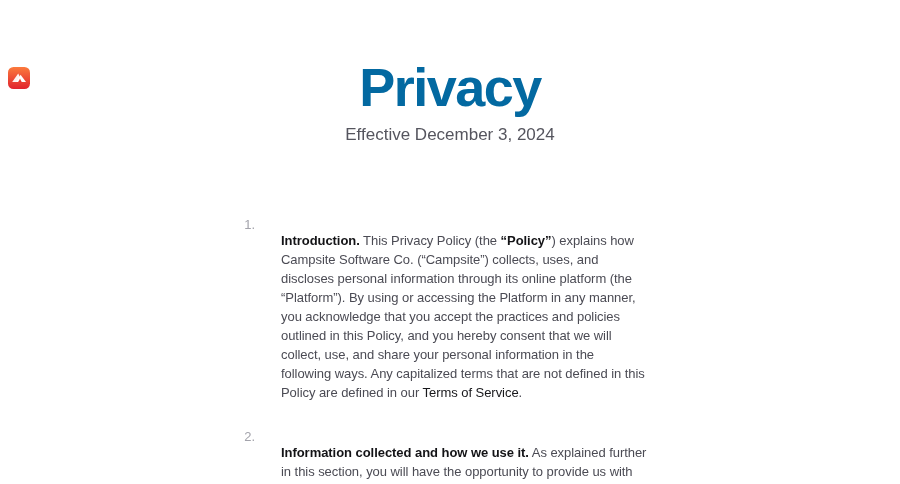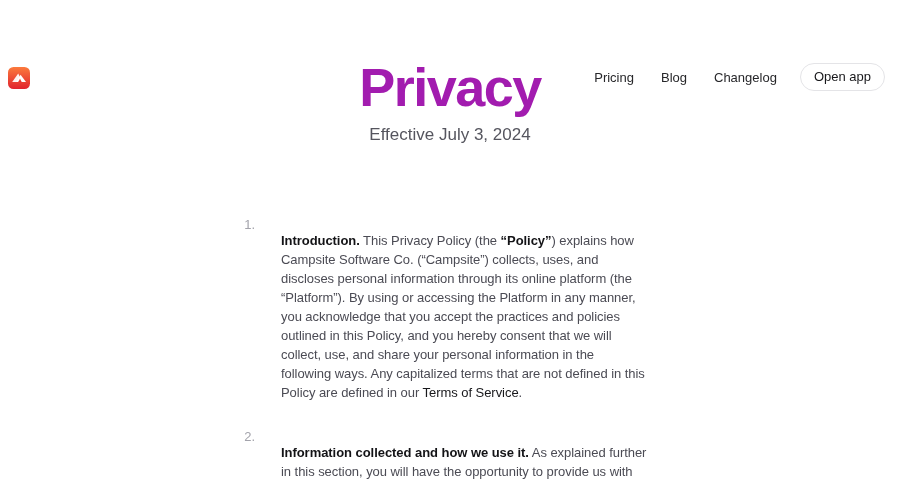--- a/index.html
+++ b/index.html
@@ -33,21 +33,21 @@
     margin-left: -4px;
     background: #fff;
   }
 
   
   .title {
     margin: 58px 0 0;
     text-align: center;
     font-size: 54px; font-weight: 700;
     letter-spacing: -1.5px;
-    color: #a21caf;
+    color: #0369a1;
     line-height: 1.1;
   }
   .subtitle {
     margin: 8px 0 0;
     text-align: center;
     font-size: 17px; font-weight: 400;
     color: #55555e;
   }
 
   
@@ -89,30 +89,24 @@
             <stop id="logo-stop-top" offset="0" stop-color="#fb7a3c"></stop>
             <stop id="logo-stop-bottom" offset="1" stop-color="#e1232e"></stop>
           </linearGradient>
         </defs>
         <rect width="22" height="22" rx="5.5" fill="url(#logoGrad)"></rect>
         <path id="logo-tent-a" d="M4.2,15 L10.2,6.6 L14.6,15 Z" fill="#ffffff" opacity="0.93"></path>
         <path id="logo-tent-b" d="M8.4,15 L12.6,7.8 L18,15 Z" fill="#ffffff"></path>
         <path d="M10.2,15 L12,11.6 L13.7,15 Z" fill="url(#logoGrad)"></path>
       </svg>
     </a>
-    <nav class="nav">
-      <a class="nav-link">Pricing</a>
-      <a class="nav-link">Blog</a>
-      <a class="nav-link">Changelog</a>
-      <a class="open-app-btn">Open app</a>
-    </nav>
   </div>
 
   <h1 class="title">Privacy</h1>
-  <p class="subtitle">Effective July 3, 2024</p>
+  <p class="subtitle">Effective December 3, 2024</p>
 
   <ol class="policy-list">
       <li class="policy-item">
         <span class="item-number">1.</span>
         <p class="item-text"><span class="seg-bold">Introduction.</span><span class="seg-normal"> This Privacy Policy (the </span><span class="seg-bold">“Policy”</span><span class="seg-normal">) explains how Campsite Software Co. (“Campsite”) collects, uses, and discloses personal information through its online platform (the “Platform”). By using or accessing the Platform in any manner, you acknowledge that you accept the practices and policies outlined in this Policy, and you hereby consent that we will collect, use, and share your personal information in the following ways. Any capitalized terms that are not defined in this Policy are defined in our </span><a class="seg-link">Terms of Service</a><span class="seg-normal">.</span></p>
       </li>
       <li class="policy-item">
         <span class="item-number">2.</span>
         <p class="item-text"><span class="seg-bold">Information collected and how we use it.</span><span class="seg-normal"> As explained further in this section, you will have the opportunity to provide us with certain personal information. In addition, we may collect certain information automatically through your use of the Platform. We will use this information to provide you and your Organizations with the functionality of our Platform, to improve our Platform, and to provide you with information about our Platform. The rest of this section describes the information we collect and the ways in which we use it.</span></p>
       </li>

